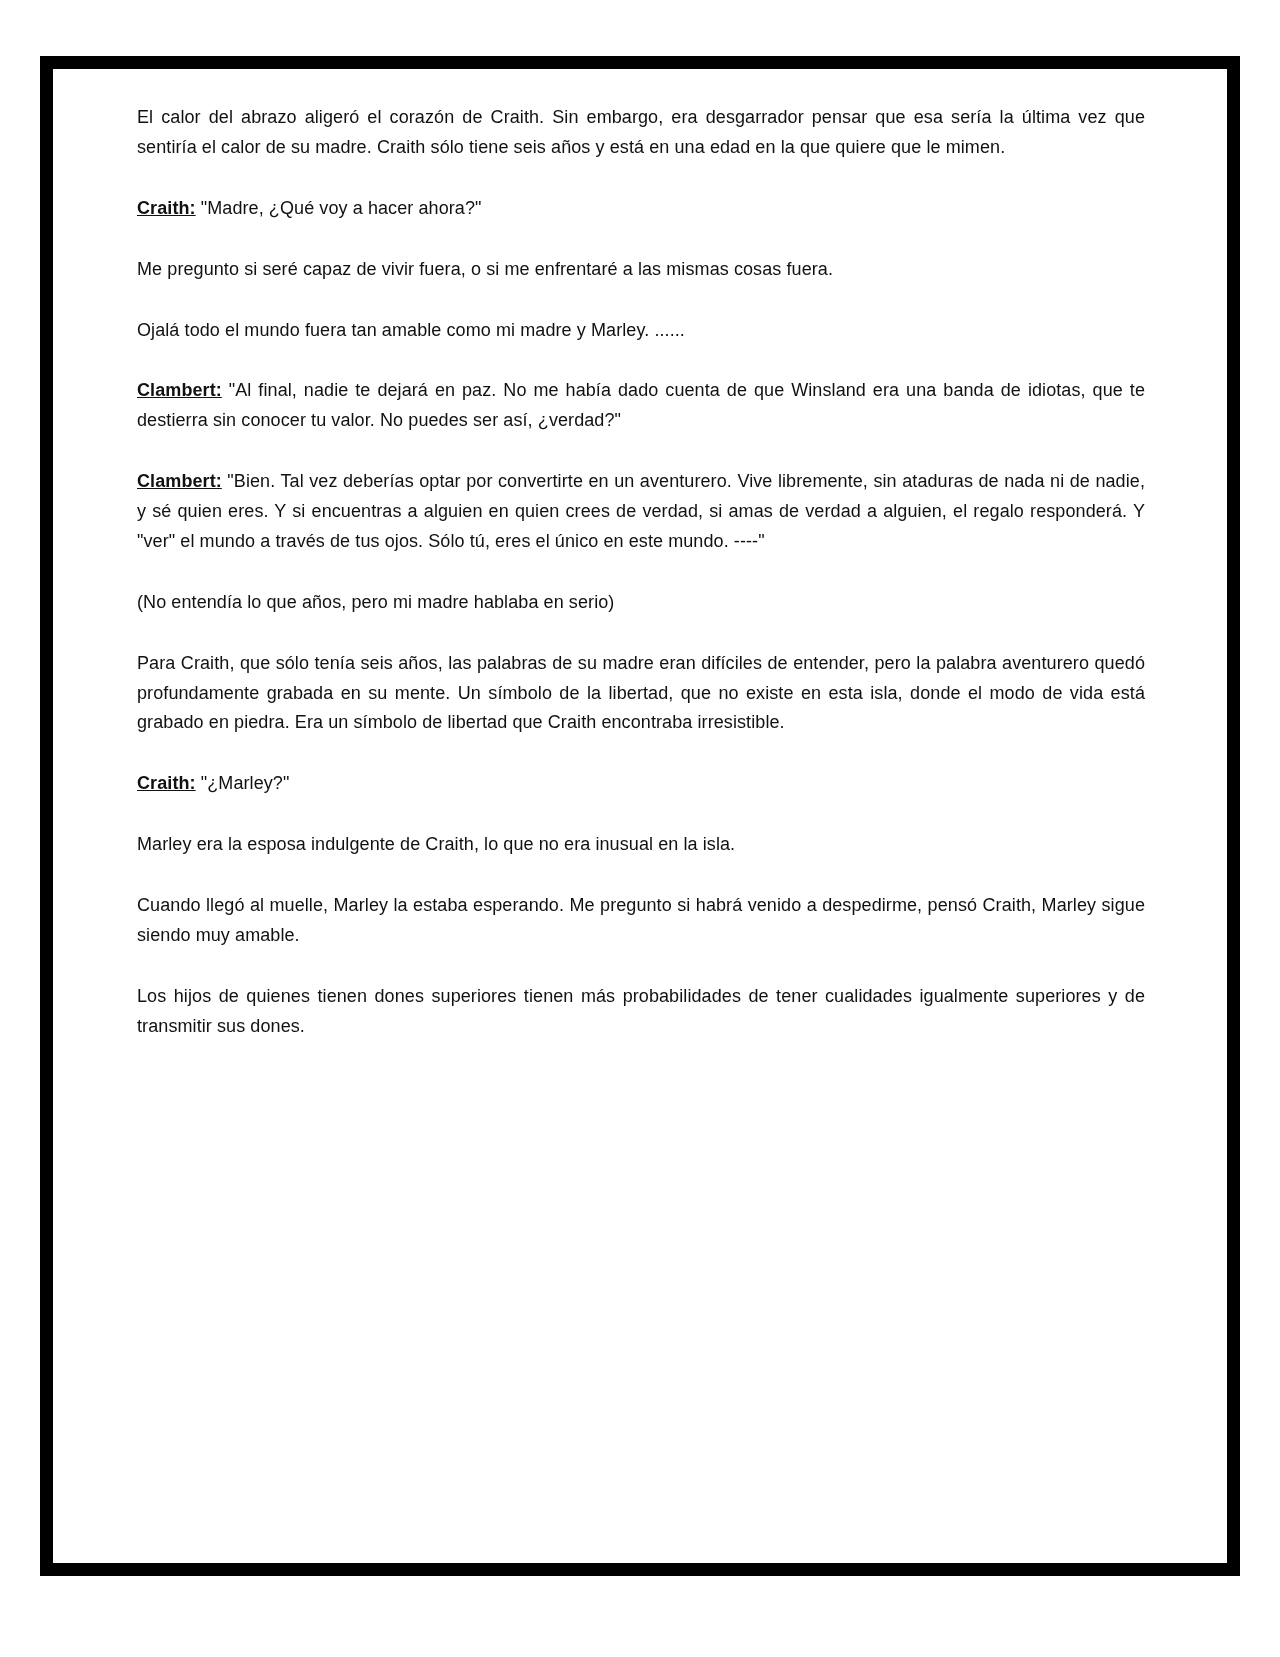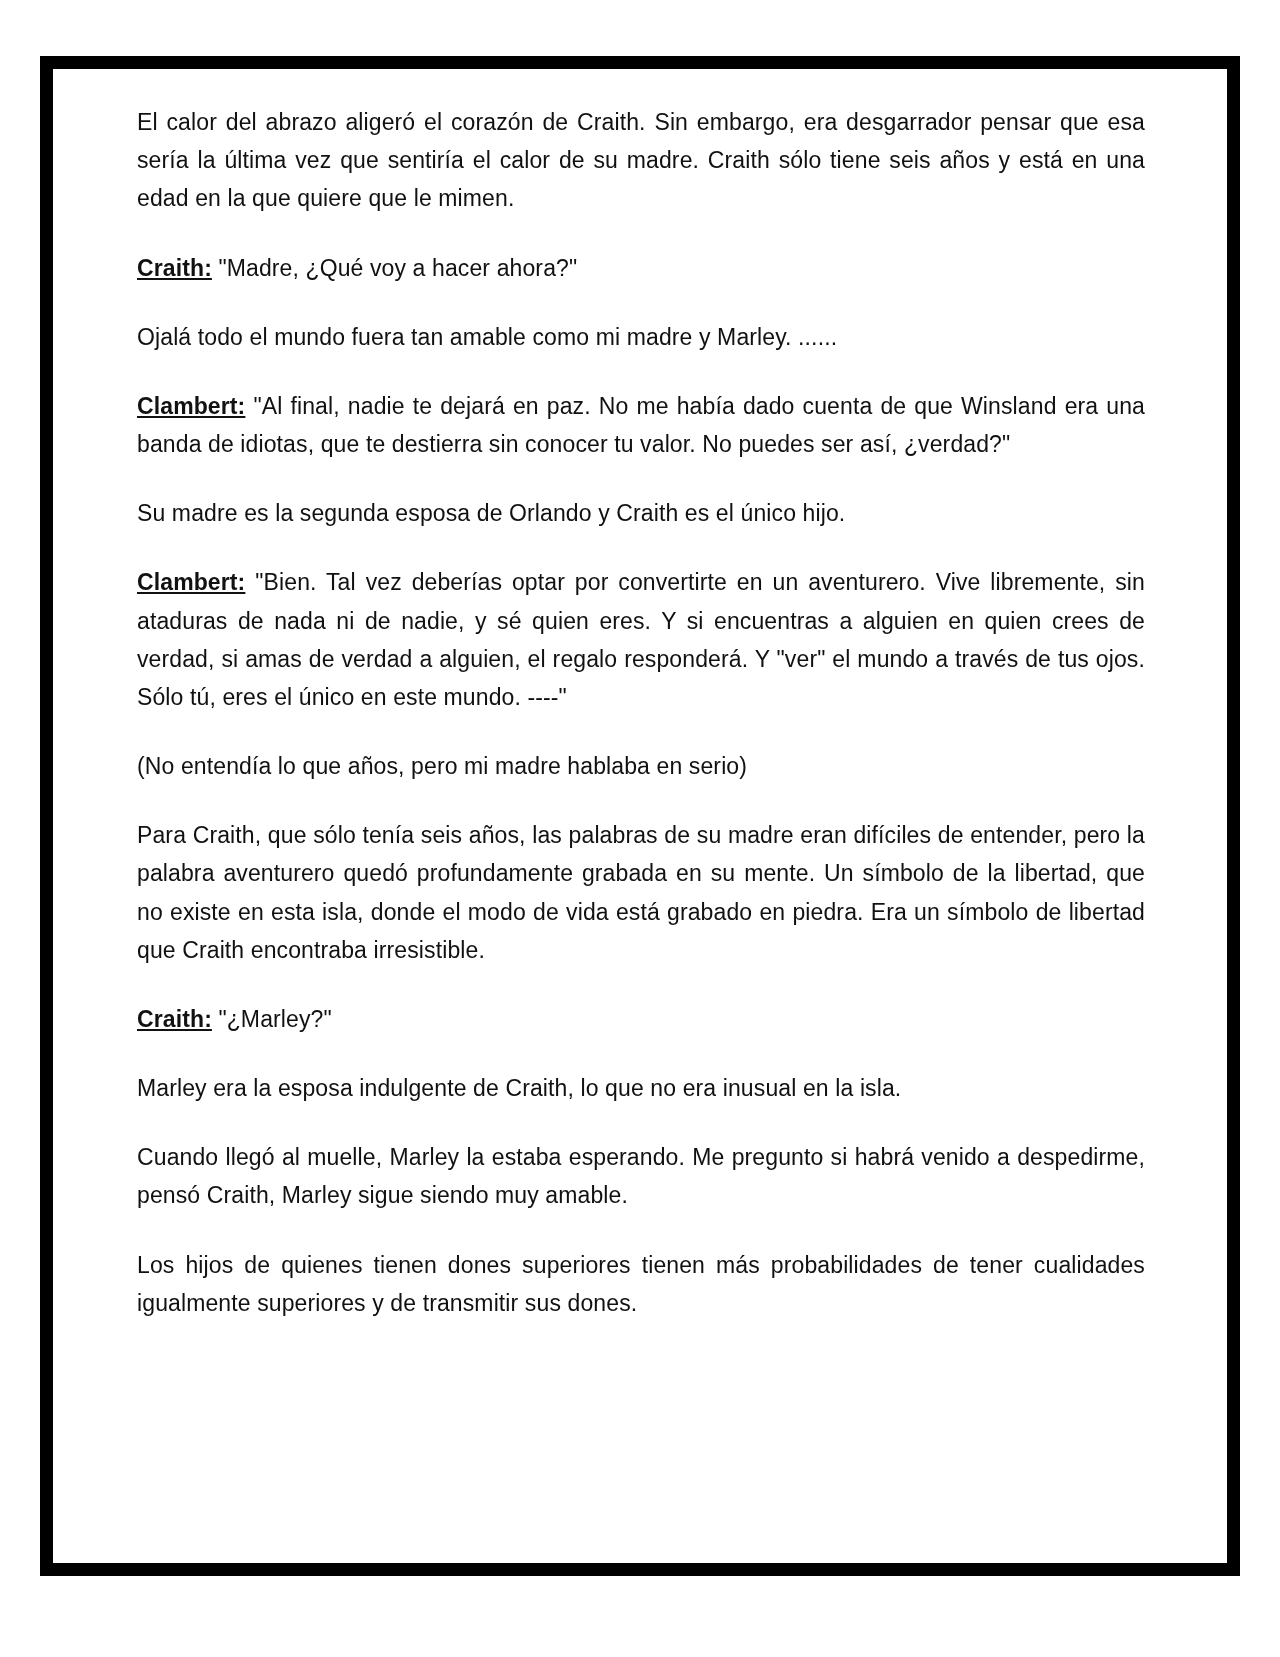--- a/index.html
+++ b/index.html
@@ -30,21 +30,21 @@
     overflow: hidden;
   }
   .content {
     box-sizing: border-box;
     width: 100%;
     height: 100%;
     padding: 0 38px 0 40px;
   }
   p {
     margin: 0 0 31px 0;
-    font-size: 23px;
+    font-size: 18px;
     line-height: 1.66;
     text-align: justify;
     text-justify: inter-word;
     color: #111111;
     letter-spacing: 0.005em;
   }
   p:last-child {
     margin-bottom: 0;
   }
   p .speaker {
@@ -53,23 +53,23 @@
   }
 </style>
 </head>
 <body>
 
 <div class="page">
   <div class="frame">
     <div class="content" id="body-text">
         <p><span>El calor del abrazo aligeró el corazón de Craith. Sin embargo, era desgarrador pensar que esa sería la última vez que sentiría el calor de su madre. Craith sólo tiene seis años y está en una edad en la que quiere que le mimen.</span></p>
         <p><span class="speaker">Craith:</span><span> "Madre, ¿Qué voy a hacer ahora?"</span></p>
+        <p><span>Me pregunto si seré capaz de vivir fuera, o si me enfrentaré a las mismas cosas fuera.</span></p>
         <p><span>Ojalá todo el mundo fuera tan amable como mi madre y Marley. ......</span></p>
         <p><span class="speaker">Clambert:</span><span> "Al final, nadie te dejará en paz. No me había dado cuenta de que Winsland era una banda de idiotas, que te destierra sin conocer tu valor. No puedes ser así, ¿verdad?"</span></p>
-        <p><span>Su madre es la segunda esposa de Orlando y Craith es el único hijo.</span></p>
         <p><span class="speaker">Clambert:</span><span> "Bien. Tal vez deberías optar por convertirte en un aventurero. Vive libremente, sin ataduras de nada ni de nadie, y sé quien eres. Y si encuentras a alguien en quien crees de verdad, si amas de verdad a alguien, el regalo responderá. Y "ver" el mundo a través de tus ojos. Sólo tú, eres el único en este mundo. ----"</span></p>
         <p><span>(No entendía lo que años, pero mi madre hablaba en serio)</span></p>
         <p><span>Para Craith, que sólo tenía seis años, las palabras de su madre eran difíciles de entender, pero la palabra aventurero quedó profundamente grabada en su mente. Un símbolo de la libertad, que no existe en esta isla, donde el modo de vida está grabado en piedra. Era un símbolo de libertad que Craith encontraba irresistible.</span></p>
         <p><span class="speaker">Craith:</span><span> "¿Marley?"</span></p>
         <p><span>Marley era la esposa indulgente de Craith, lo que no era inusual en la isla.</span></p>
         <p><span>Cuando llegó al muelle, Marley la estaba esperando. Me pregunto si habrá venido a despedirme, pensó Craith, Marley sigue siendo muy amable.</span></p>
         <p><span>Los hijos de quienes tienen dones superiores tienen más probabilidades de tener cualidades igualmente superiores y de transmitir sus dones.</span></p>
       </div>
   </div>
 </div>

